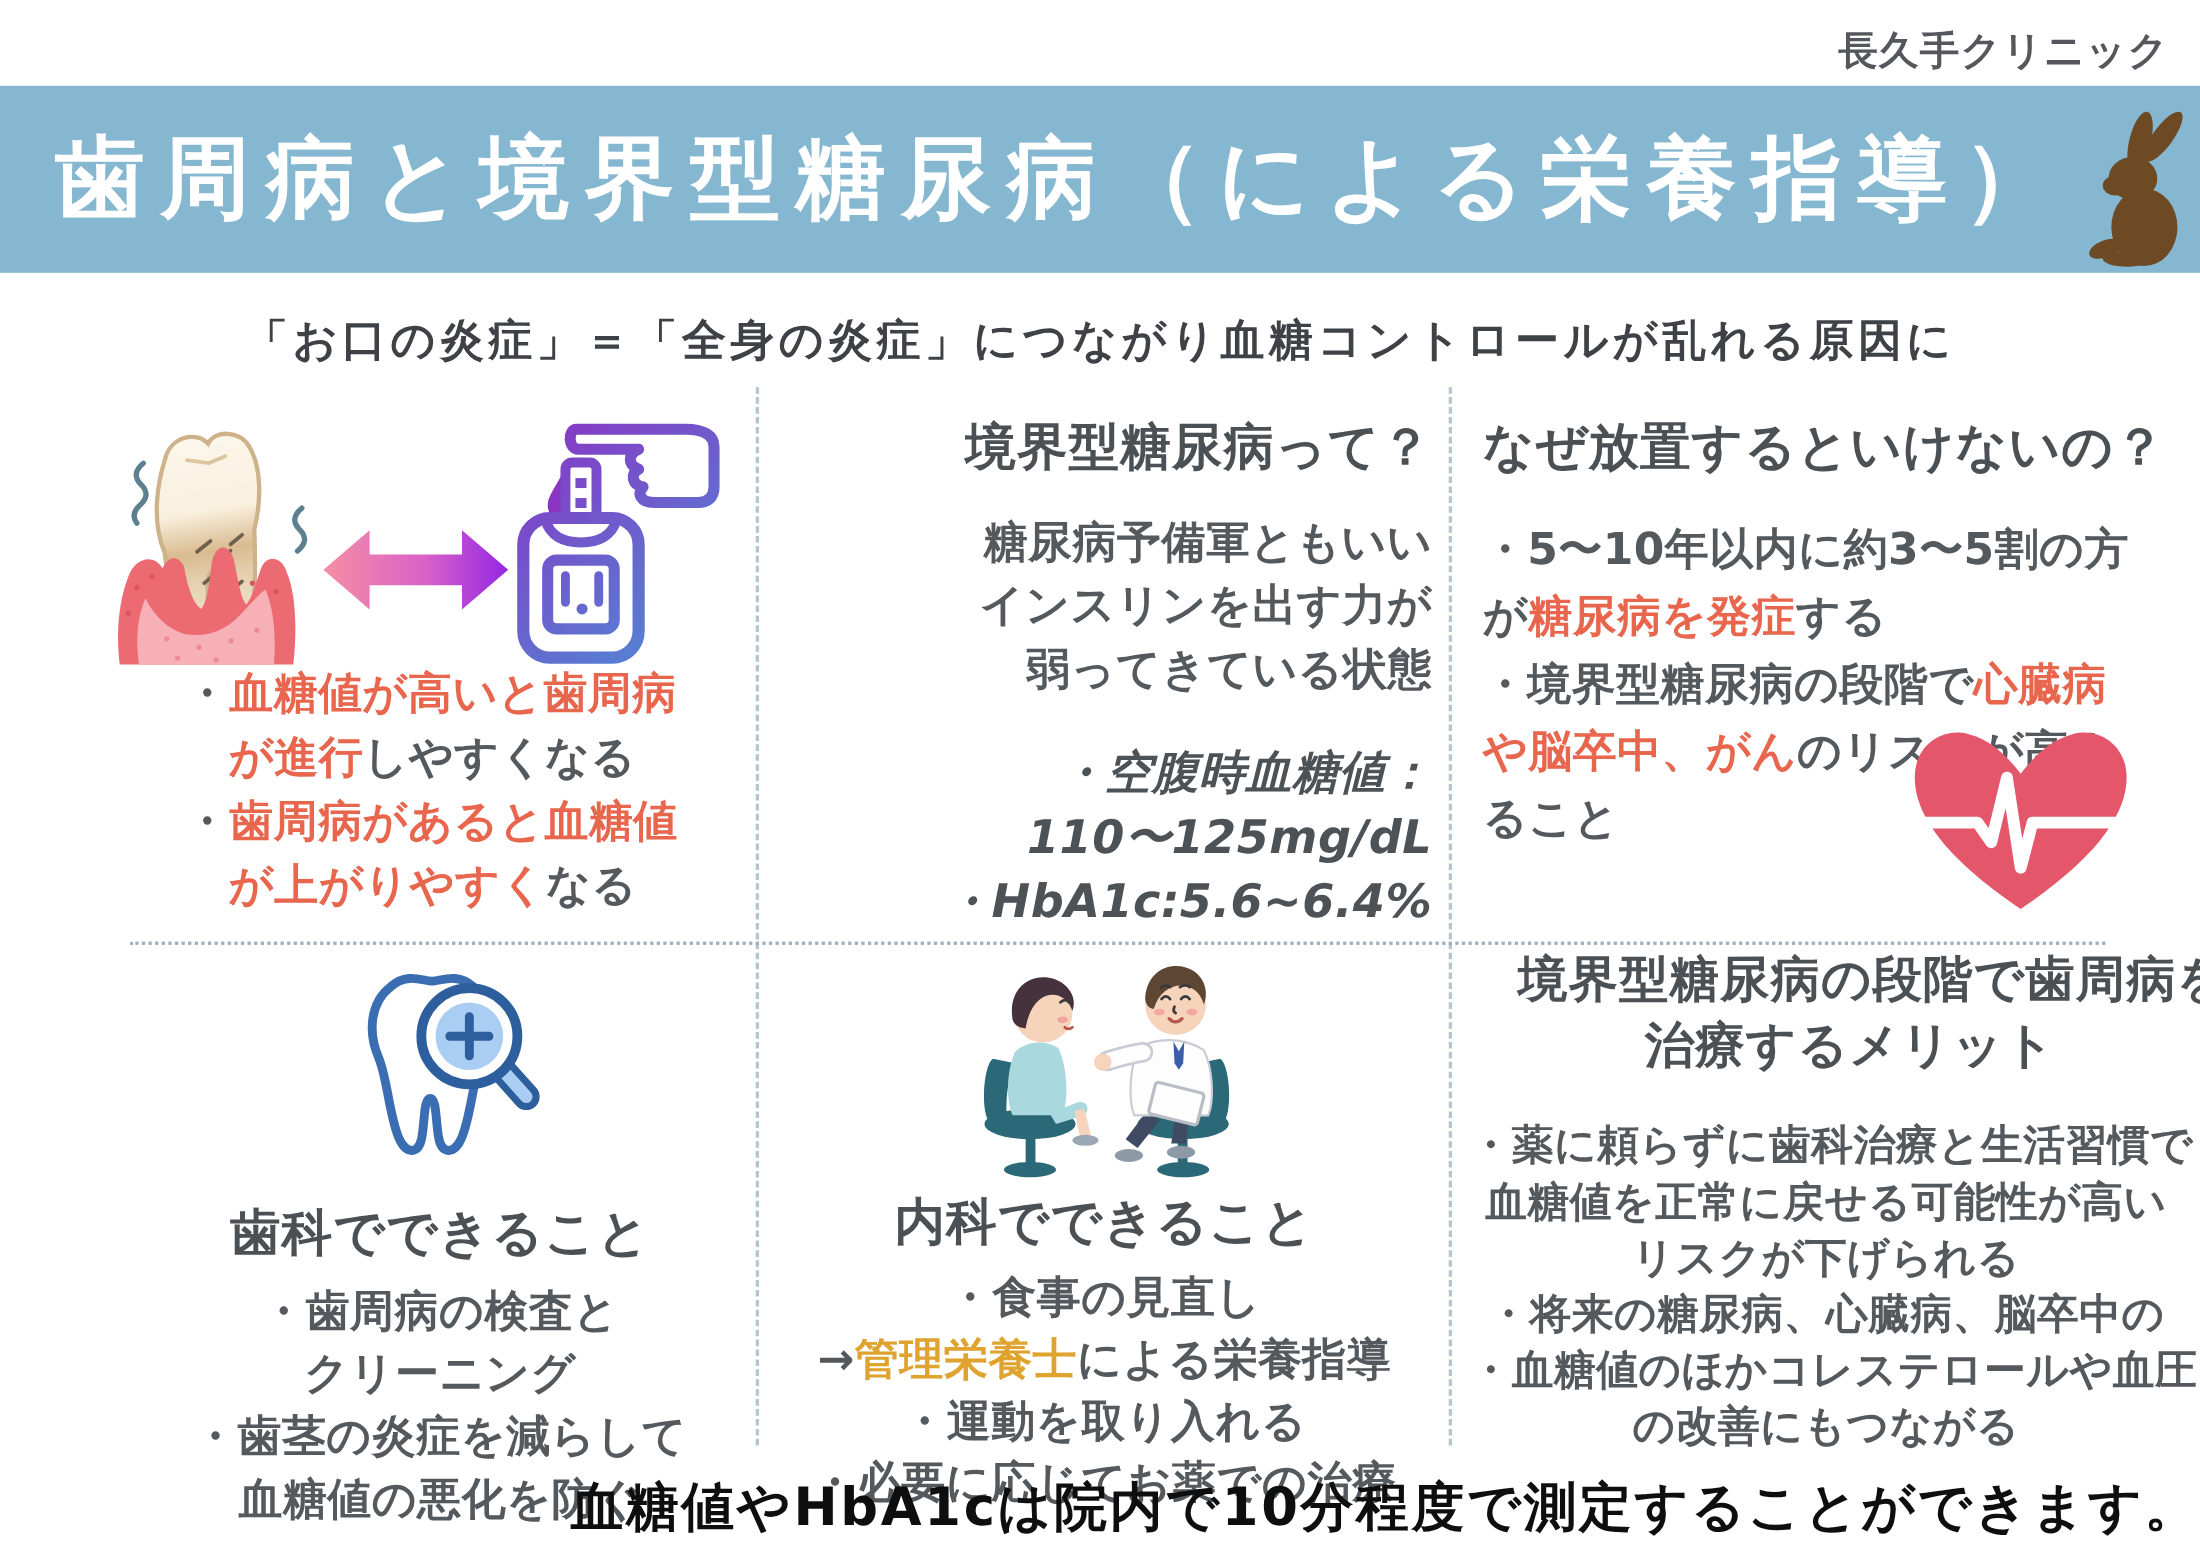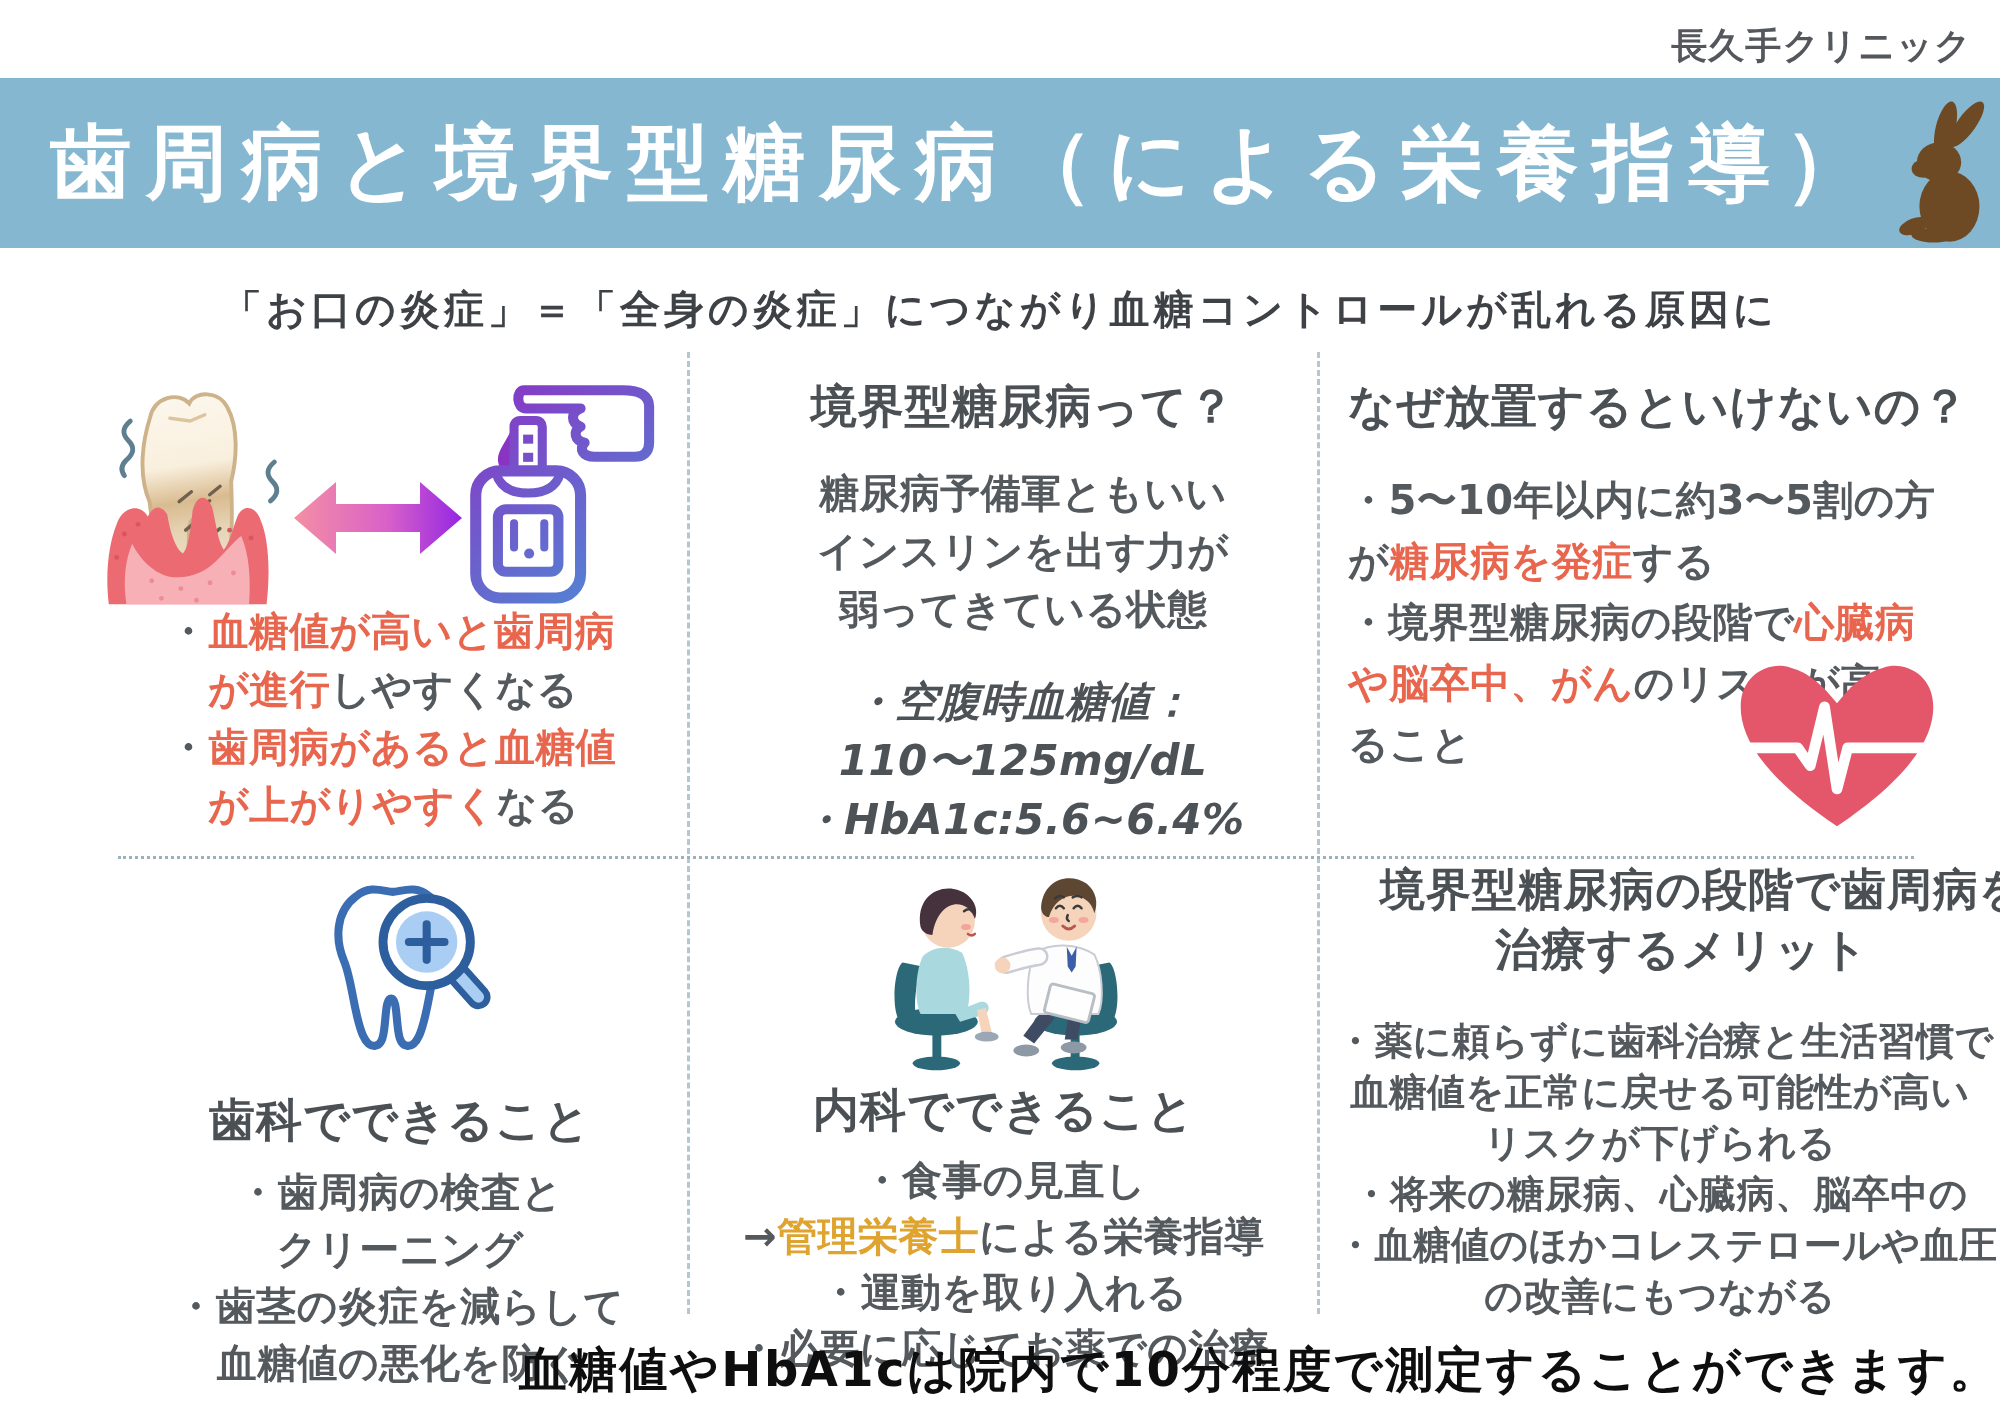--- a/index.html
+++ b/index.html
@@ -47,21 +47,21 @@
 
   
   .ill-tooth{left:103px;top:380px;width:185px;height:238px;}
   .ill-arrow{left:288px;top:466px;width:180px;height:104px;}
   .ill-meter{left:463px;top:356px;width:218px;height:252px;}
   .link-bullets{left:168px;top:602px;width:520px;}
   .link-bullets .body-line{font-size:40px;line-height:58px;}
   .indent{margin-left:40px;}
 
   
-  .about-cell{left:717px;top:376px;width:612px;}
+  .about-cell{left:690px;top:376px;width:612px;text-align:right;}
   .about-cell .cell-title{margin-bottom:26px;}
   .about-p .body-line{font-size:40px;line-height:58px;color:#54595e;}
   .about-bullets{margin-top:34px;font-style:italic;}
   .about-bullets .body-line{font-size:42px;line-height:59px;color:#4d5257;}
 
   
   .why-cell{left:1348px;top:376px;width:624px;}
   .why-lines{margin-top:32px;}
   .why-lines .body-line{font-size:40px;line-height:61px;}
   .heart-icon{left:1730px;top:650px;width:214px;height:194px;}

